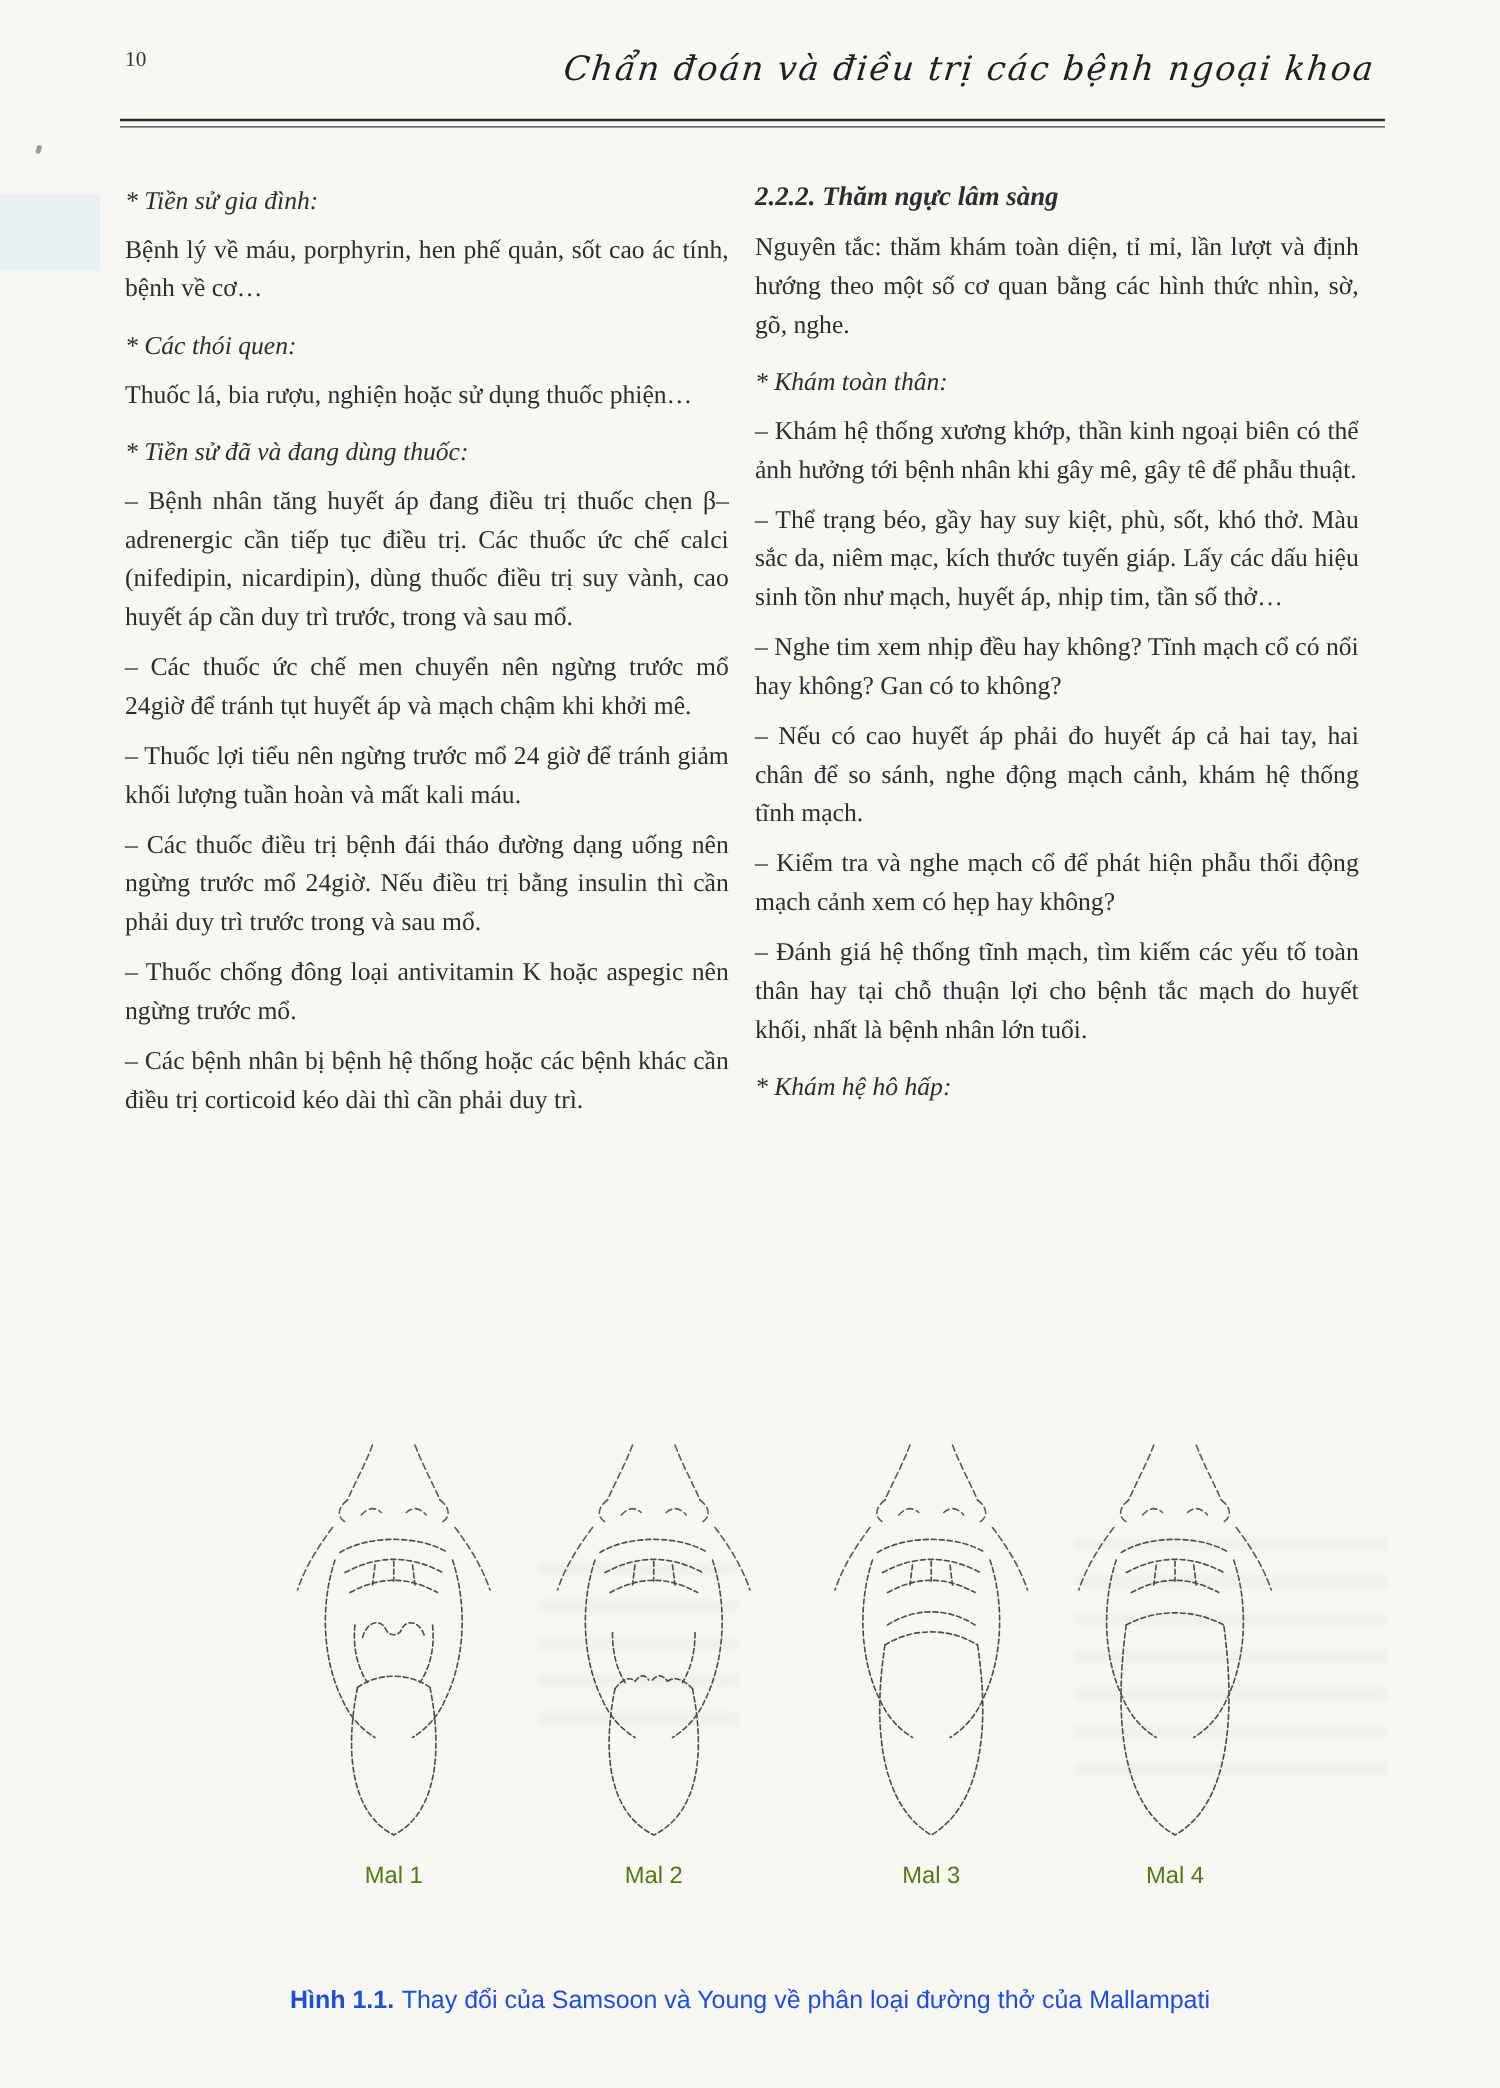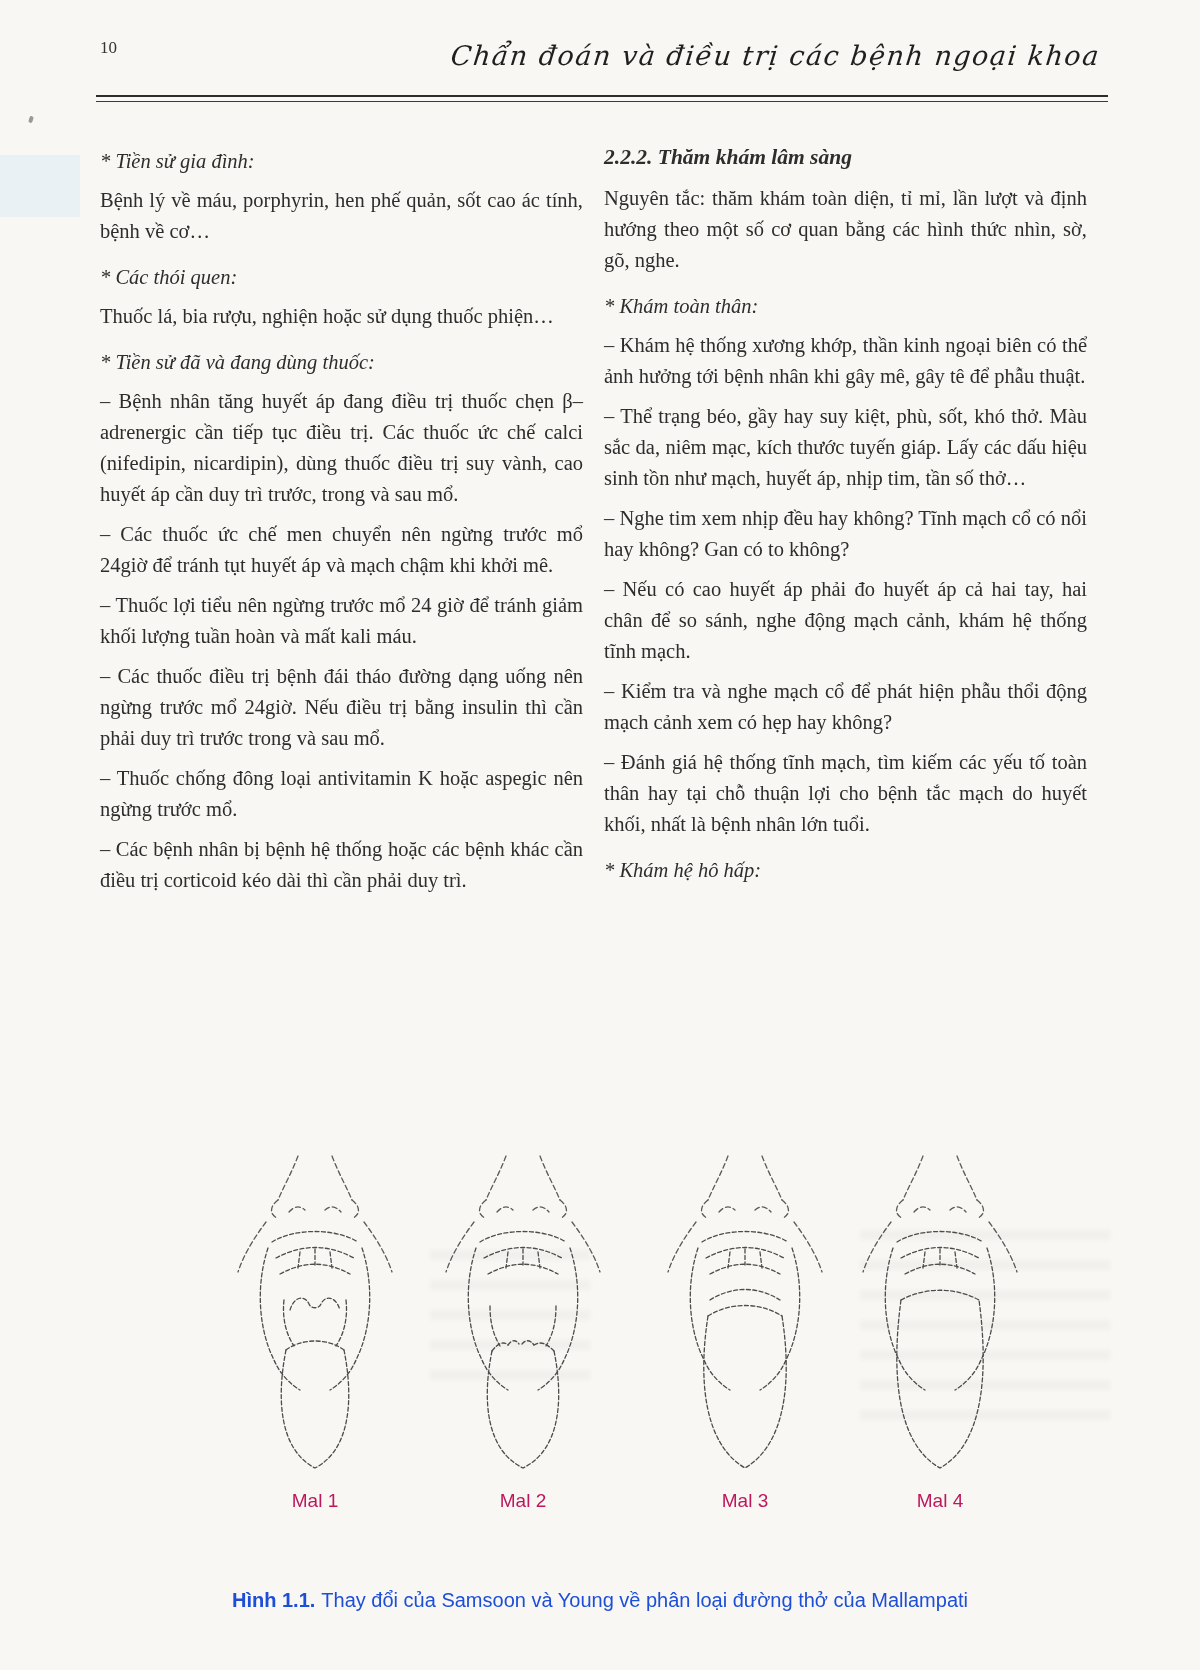--- a/index.html
+++ b/index.html
@@ -73,21 +73,21 @@
     position:absolute;top:6px;width:210px;text-align:center;
   }
   .face svg{display:block;}
   .face-1{left:210px;}
   .face-2{left:418px;}
   .face-3{left:640px;}
   .face-4{left:835px;}
   .face-label{
     margin-top:12px;
     font-family:"Liberation Sans", sans-serif;
-    font-size:19px;color:#be185d;
+    font-size:19px;color:#4d7c0f;
   }
   .caption{
     position:absolute;left:0;top:1550px;width:1200px;
     text-align:center;
     font-family:"Liberation Sans", sans-serif;
     font-size:20px;color:#1d4ed8;margin-top:39px;
   }
   .cap-b{font-weight:bold;margin-right:6px;}
   
   .ink path{fill:none;stroke:#4c4c4c;stroke-width:1.3;stroke-linecap:round;stroke-dasharray:4 2.4;}
@@ -115,21 +115,21 @@
     <p class="sec">* Tiền sử đã và đang dùng thuốc:</p>
     <p class="para">– Bệnh nhân tăng huyết áp đang điều trị thuốc chẹn β–adrenergic cần tiếp tục điều trị. Các thuốc ức chế calci (nifedipin, nicardipin), dùng thuốc điều trị suy vành, cao huyết áp cần duy trì trước, trong và sau mổ.</p>
     <p class="para">– Các thuốc ức chế men chuyển nên ngừng trước mổ 24giờ để tránh tụt huyết áp và mạch chậm khi khởi mê.</p>
     <p class="para">– Thuốc lợi tiểu nên ngừng trước mổ 24 giờ để tránh giảm khối lượng tuần hoàn và mất kali máu.</p>
     <p class="para">– Các thuốc điều trị bệnh đái tháo đường dạng uống nên ngừng trước mổ 24giờ. Nếu điều trị bằng insulin thì cần phải duy trì trước trong và sau mổ.</p>
     <p class="para">– Thuốc chống đông loại antivitamin K hoặc aspegic nên ngừng trước mổ.</p>
     <p class="para">– Các bệnh nhân bị bệnh hệ thống hoặc các bệnh khác cần điều trị corticoid kéo dài thì cần phải duy trì.</p>
   </div>
 
   <div class="col col-right">
-    <p class="subhead">2.2.2. Thăm khám lâm sàng</p>
+    <p class="subhead">2.2.2. Thăm ngực lâm sàng</p>
     <p class="para">Nguyên tắc: thăm khám toàn diện, tỉ mỉ, lần lượt và định hướng theo một số cơ quan bằng các hình thức nhìn, sờ, gõ, nghe.</p>
     <p class="sec">* Khám toàn thân:</p>
     <p class="para">– Khám hệ thống xương khớp, thần kinh ngoại biên có thể ảnh hưởng tới bệnh nhân khi gây mê, gây tê để phẫu thuật.</p>
     <p class="para">– Thể trạng béo, gầy hay suy kiệt, phù, sốt, khó thở. Màu sắc da, niêm mạc, kích thước tuyến giáp. Lấy các dấu hiệu sinh tồn như mạch, huyết áp, nhịp tim, tần số thở…</p>
     <p class="para">– Nghe tim xem nhịp đều hay không? Tĩnh mạch cổ có nổi hay không? Gan có to không?</p>
     <p class="para">– Nếu có cao huyết áp phải đo huyết áp cả hai tay, hai chân để so sánh, nghe động mạch cảnh, khám hệ thống tĩnh mạch.</p>
     <p class="para">– Kiểm tra và nghe mạch cổ để phát hiện phẫu thổi động mạch cảnh xem có hẹp hay không?</p>
     <p class="para">– Đánh giá hệ thống tĩnh mạch, tìm kiếm các yếu tố toàn thân hay tại chỗ thuận lợi cho bệnh tắc mạch do huyết khối, nhất là bệnh nhân lớn tuổi.</p>
     <p class="sec">* Khám hệ hô hấp:</p>
   </div>

